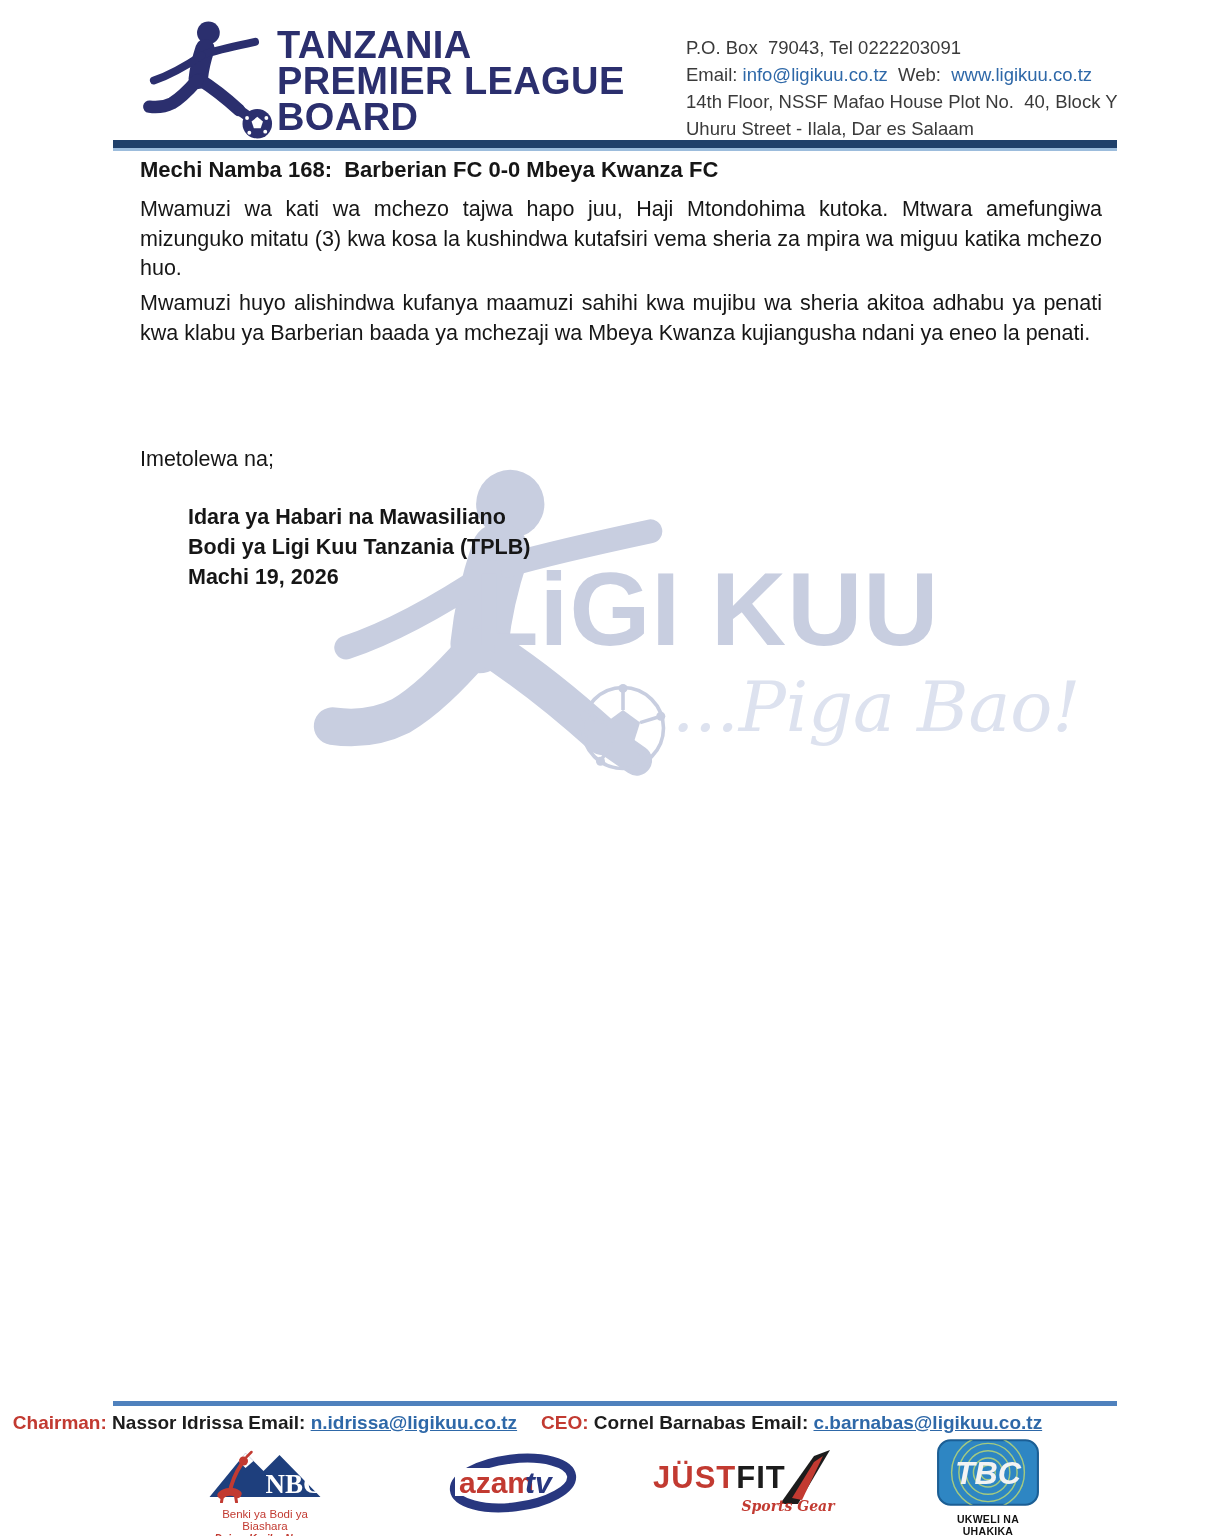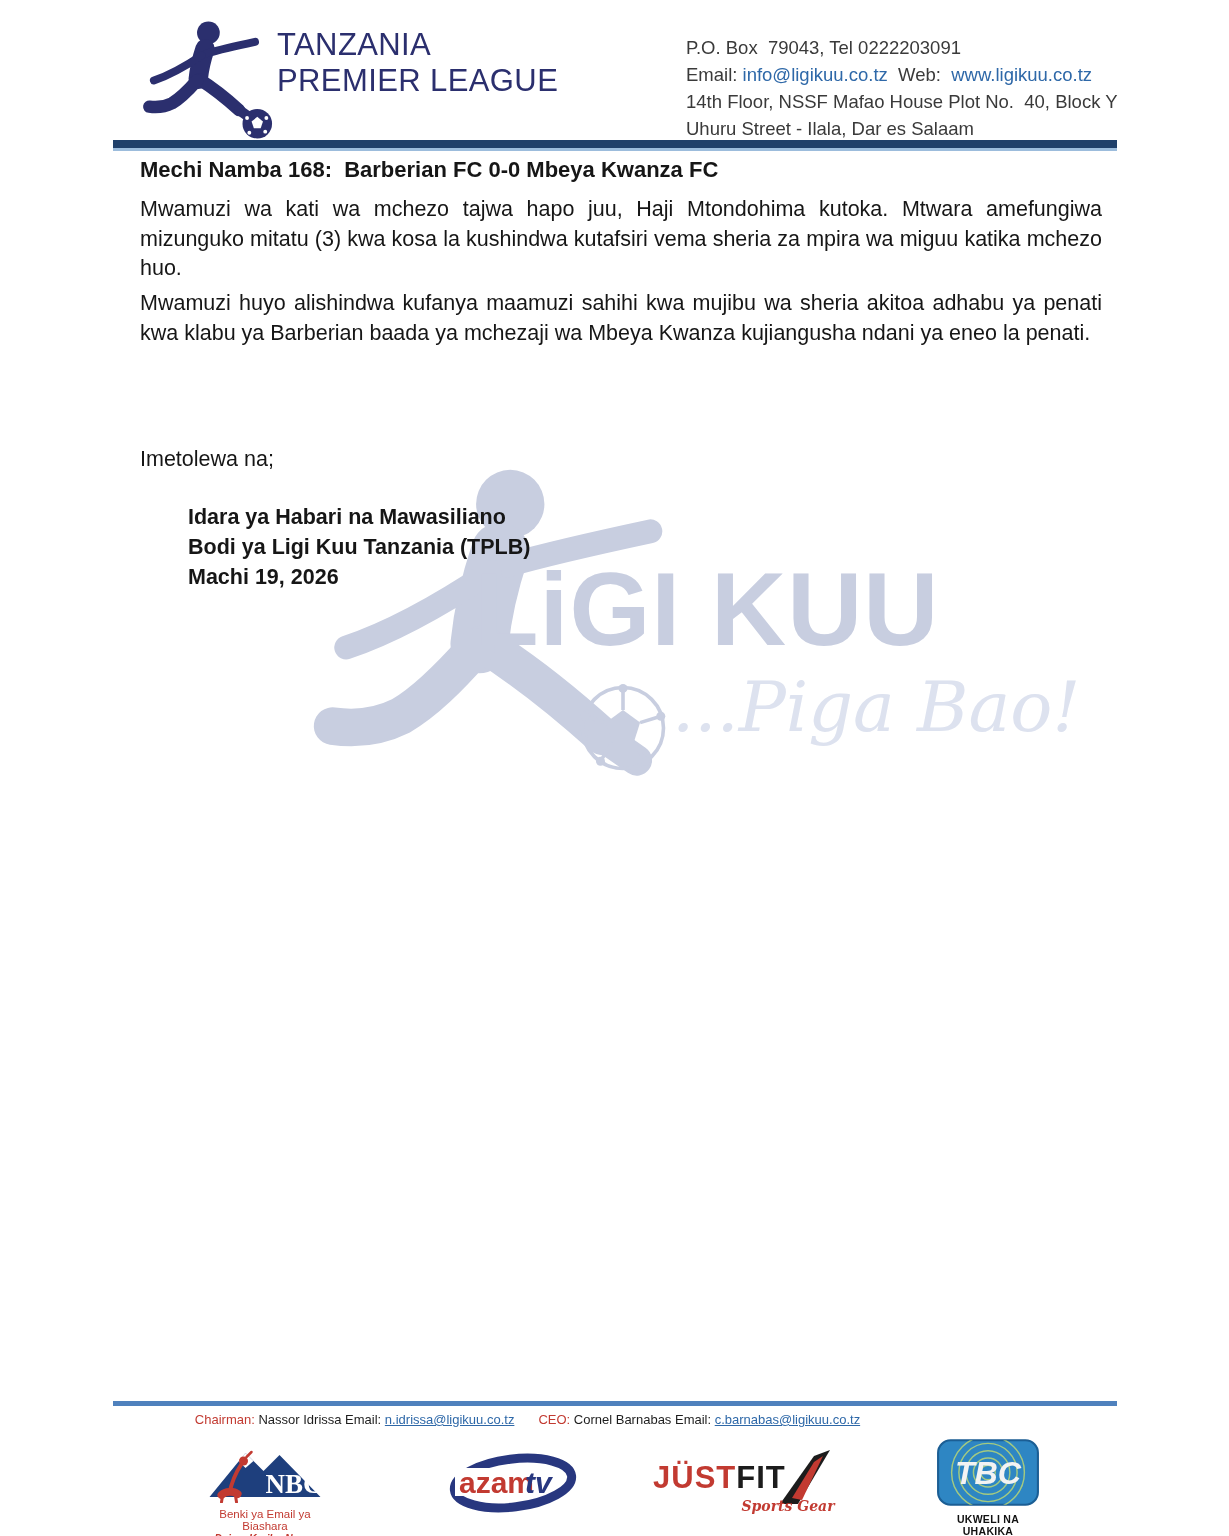--- a/index.html
+++ b/index.html
@@ -3,21 +3,21 @@
 <meta charset="utf-8">
 <style>
   html,body{margin:0;padding:0;background:#e8e8e8;}
   .page{
     position:relative; width:1229px; height:1536px; background:#ffffff;
     margin:0 auto; overflow:hidden;
     font-family:"Liberation Sans", sans-serif; color:var(--text);
   }
   
   .logo-mark{position:absolute; left:135px; top:18px; width:140px; height:125px;}
-  .brand{position:absolute; left:277px; top:27px; font-weight:400; font-size:31px;
+  .brand{position:absolute; left:277px; top:27px; font-weight:700; font-size:38px;
          line-height:36px; letter-spacing:.4px; color:var(--navy);}
   .contact{position:absolute; left:686px; top:30px; font-size:18.5px; line-height:20px; color:#3a3a3a;margin-top:8px;}
   .contact .cline{margin-bottom:7px; white-space:pre-wrap;}
   .contact a, .link{color:var(--link); text-decoration:none; cursor:pointer;}
   .hdr-rule{position:absolute; left:113px; top:140px; width:1004px; height:8px;
             background:var(--rule_navy); border-bottom:3px solid var(--rule_light);}
   
   .subject{position:absolute; left:140px; top:157px; width:965px; font-size:22px;
            font-weight:bold; white-space:pre-wrap; z-index:2;}
   .para{position:absolute; left:140px; width:962px; font-size:21.5px; line-height:29.5px;
@@ -36,21 +36,21 @@
           font-family:"DejaVu Serif", serif; color:var(--wm_light); white-space:nowrap;text-align:center;}
   
   .pfill{fill:var(--navy);}
   .pstroke{stroke:var(--navy); fill:none; stroke-linecap:round;}
   .wm-player .pfill{fill:var(--wm);}
   .wm-player .pstroke{stroke:var(--wm);}
   
   .ftr-rule{position:absolute; left:113px; top:1401px; width:1004px; height:5px;
             background:var(--rule_footer);}
   .ftr-line{position:absolute; left:0; top:1412px; width:1055px; text-align:center;
-            font-size:13px; font-weight:normal; color:#1d1d1d;}
+            font-size:19px; font-weight:bold; color:#1d1d1d;}
   .ftr-line .red{color:var(--red);}
   .ftr-line .email{color:var(--link); text-decoration:underline; cursor:pointer;}
   .ftr-gap{display:inline-block; width:24px;}
   
   .sp{position:absolute; text-align:center;}
   .nbc{left:205px; top:1441px; width:120px;}
   .nbc-t1{color:var(--red); font-size:11.5px; margin-top:1px;}
   .nbc-t2{color:var(--red); font-size:10.5px; font-weight:bold; font-style:italic;}
   .nbc-name{fill:#ffffff; font-family:"Liberation Serif", serif; font-weight:bold; font-size:27px;}
   .azam{left:445px; top:1452px; width:132px;}
@@ -85,20 +85,21 @@
     <polygon points="106,87 111,91 109,97 103,97 101,91" fill="#ffffff"></polygon>
     <circle cx="97" cy="88" r="1.7" fill="#ffffff"></circle>
     <circle cx="114" cy="88" r="1.7" fill="#ffffff"></circle>
     <circle cx="99" cy="101" r="1.7" fill="#ffffff"></circle>
     <circle cx="113" cy="100" r="1.7" fill="#ffffff"></circle>
   </svg>
 
   <div class="brand">
     <div>TANZANIA</div>
     <div>PREMIER LEAGUE</div>
+    <div>BOARD</div>
   </div>
 
   <div class="contact">
     <div class="cline">P.O. Box  79043, Tel 0222203091</div>
     <div class="cline"><span>Email: </span><span class="link">info@ligikuu.co.tz</span><span>  Web:  </span><span class="link">www.ligikuu.co.tz</span></div>
     <div class="cline">14th Floor, NSSF Mafao House Plot No.  40, Block Y</div>
     <div class="cline">Uhuru Street - Ilala, Dar es Salaam</div>
   </div>
 
   <div class="hdr-rule"></div>
@@ -149,21 +150,21 @@
     <svg viewBox="0 0 115 62" width="118" height="62">
       <polygon points="2,56 38,12 56,30 72,14 113,56" fill="var(--nbc_blue)"></polygon>
       <polygon points="31,20 38,12 46,20 38,27" fill="#ffffff"></polygon>
       <path d="M22,52 C24,42 28,32 34,23" stroke="var(--red)" stroke-width="4" fill="none" stroke-linecap="round"></path>
       <circle cx="36" cy="20" r="4.5" fill="var(--red)"></circle>
       <path d="M39,16 l5,-5" stroke="var(--red)" stroke-width="2.5" stroke-linecap="round"></path>
       <path d="M14,54 C18,50 26,50 30,53" stroke="var(--red)" stroke-width="8" fill="none" stroke-linecap="round"></path>
       <path d="M15,55 L14,61 M28,55 L29,61" stroke="var(--red)" stroke-width="3" stroke-linecap="round"></path>
       <text class="nbc-name" x="58" y="52">NBC</text>
     </svg>
-    <div class="nbc-t1">Benki ya Email ya Biashara</div>
+    <div class="nbc-t1">Benki ya Bodi ya Biashara</div>
     <div class="nbc-t2">Daima Karibu Nawe.</div>
   </div>
 
   <div class="sp azam">
     <svg viewBox="0 0 132 64" width="132" height="64">
       <ellipse cx="68" cy="31" rx="59" ry="24" fill="none" stroke="var(--azam_blue)" stroke-width="9" transform="rotate(-7 68 31)"></ellipse>
       <rect x="10" y="16" width="72" height="28" fill="#ffffff"></rect>
       <text class="azam-w1" x="14" y="41">azam</text>
       <text class="azam-w2" x="80" y="41">tv</text>
     </svg>

